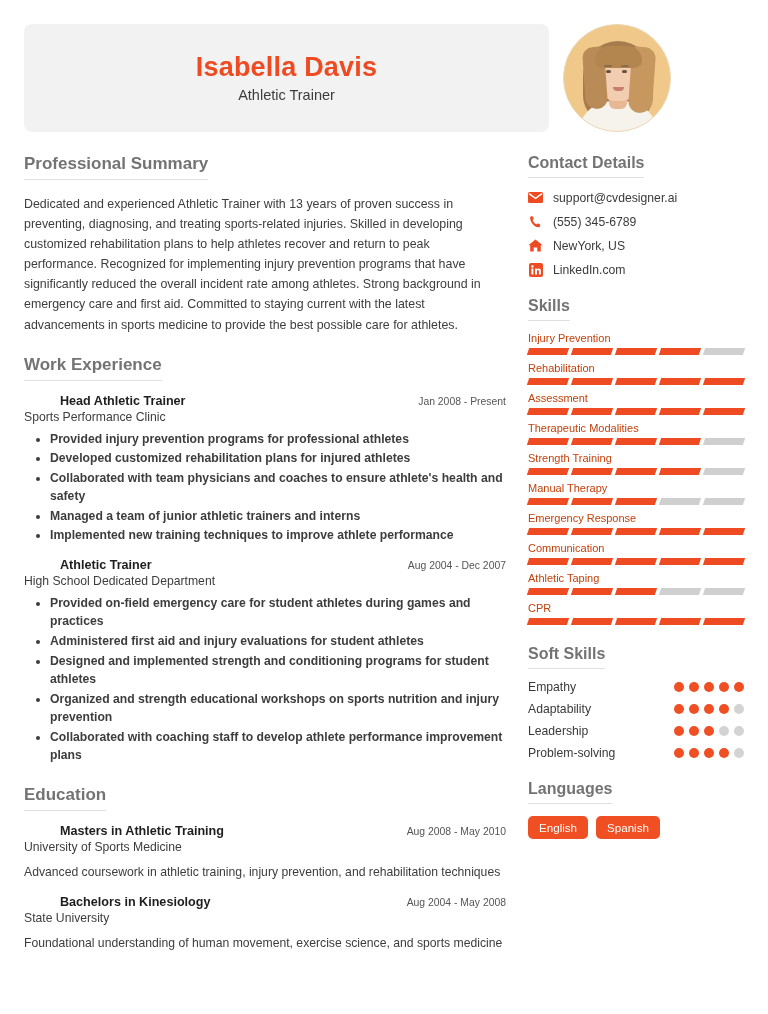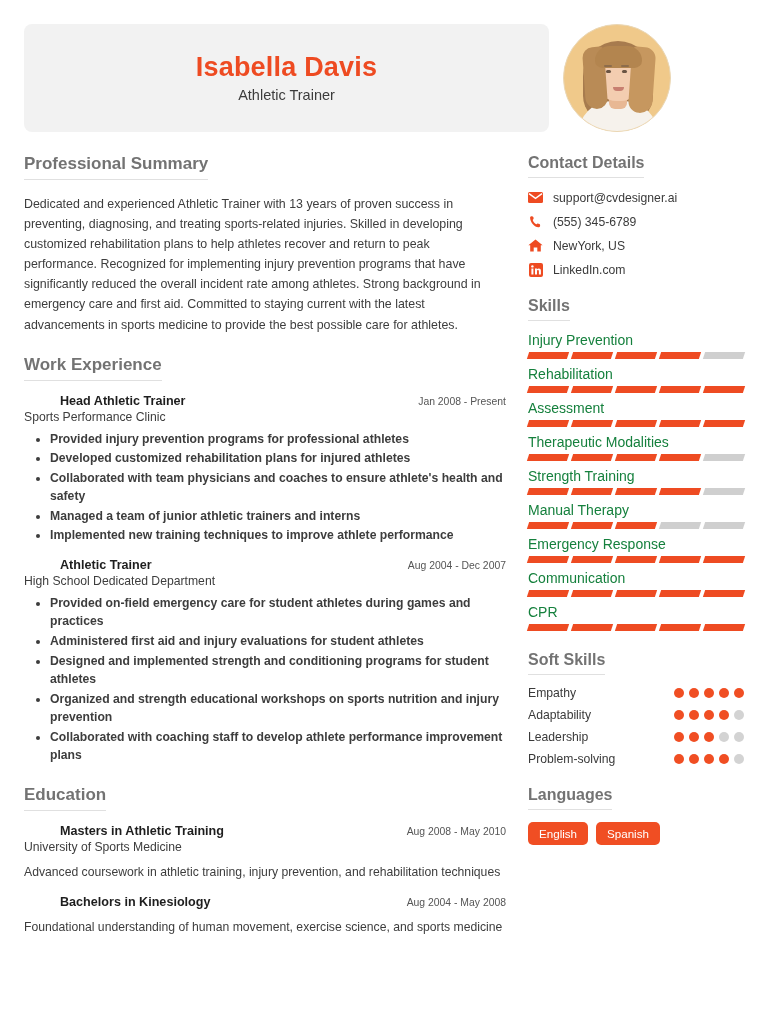--- a/index.html
+++ b/index.html
@@ -99,21 +99,21 @@
   
   .contact-list { margin-top: 12px; }
   .contact-item { display: flex; align-items: center; gap: 10px; margin-bottom: 9px; }
   .c-icon { width: 15px; height: 15px; flex: 0 0 15px; display: flex; align-items: center; justify-content: center; }
   .c-icon svg { display: block; }
   .contact-text { font-size: 12.2px; color: #3a3a3a; }
 
   
   .skills-list { margin-top: 11px; }
   .skill-row { margin-bottom: 3px; }
-  .skill-name { font-size: 14px; color: #15803d; margin-bottom: 4px; display: block; }
+  .skill-name { font-size: 11px; color: #c2410c; margin-bottom: 4px; display: block; }
   .bar-track { display: flex; gap: 4px; margin-bottom: 7px; }
   .bar-seg {
     flex: 1 1 0; height: 7px; background: #cfcfcf;
     transform: skewX(-18deg);
   }
   .bar-seg.on { background: #ee4b22; }
 
   
   .soft-list { margin-top: 11px; }
   .soft-row { display: flex; align-items: center; justify-content: space-between; margin-bottom: 8px; }
@@ -210,20 +210,21 @@
           </div>
           <div class="entry-org">University of Sports Medicine</div>
           <div class="entry-desc">Advanced coursework in athletic training, injury prevention, and rehabilitation techniques</div>
         </div>
 
         <div class="entry">
           <div class="entry-top">
             <span class="entry-role">Bachelors in Kinesiology</span>
             <span class="entry-date">Aug 2004 - May 2008</span>
           </div>
+          <div class="entry-org">State University</div>
           <div class="entry-desc">Foundational understanding of human movement, exercise science, and sports medicine</div>
         </div>
       </div>
 
     </div>
 
     <div class="col-right">
 
       <div class="sec">
         <div class="sec-head sm">Contact Details</div>
@@ -349,20 +350,30 @@
               <span class="skill-name">Communication</span>
               <div class="bar-track">
                 <div class="bar-seg on"></div>
                 <div class="bar-seg on"></div>
                 <div class="bar-seg on"></div>
                 <div class="bar-seg on"></div>
                 <div class="bar-seg on"></div>
               </div>
             </div>
             <div class="skill-row">
+              <span class="skill-name">Athletic Taping</span>
+              <div class="bar-track">
+                <div class="bar-seg on"></div>
+                <div class="bar-seg on"></div>
+                <div class="bar-seg on"></div>
+                <div class="bar-seg"></div>
+                <div class="bar-seg"></div>
+              </div>
+            </div>
+            <div class="skill-row">
               <span class="skill-name">CPR</span>
               <div class="bar-track">
                 <div class="bar-seg on"></div>
                 <div class="bar-seg on"></div>
                 <div class="bar-seg on"></div>
                 <div class="bar-seg on"></div>
                 <div class="bar-seg on"></div>
               </div>
             </div>
           </div>

